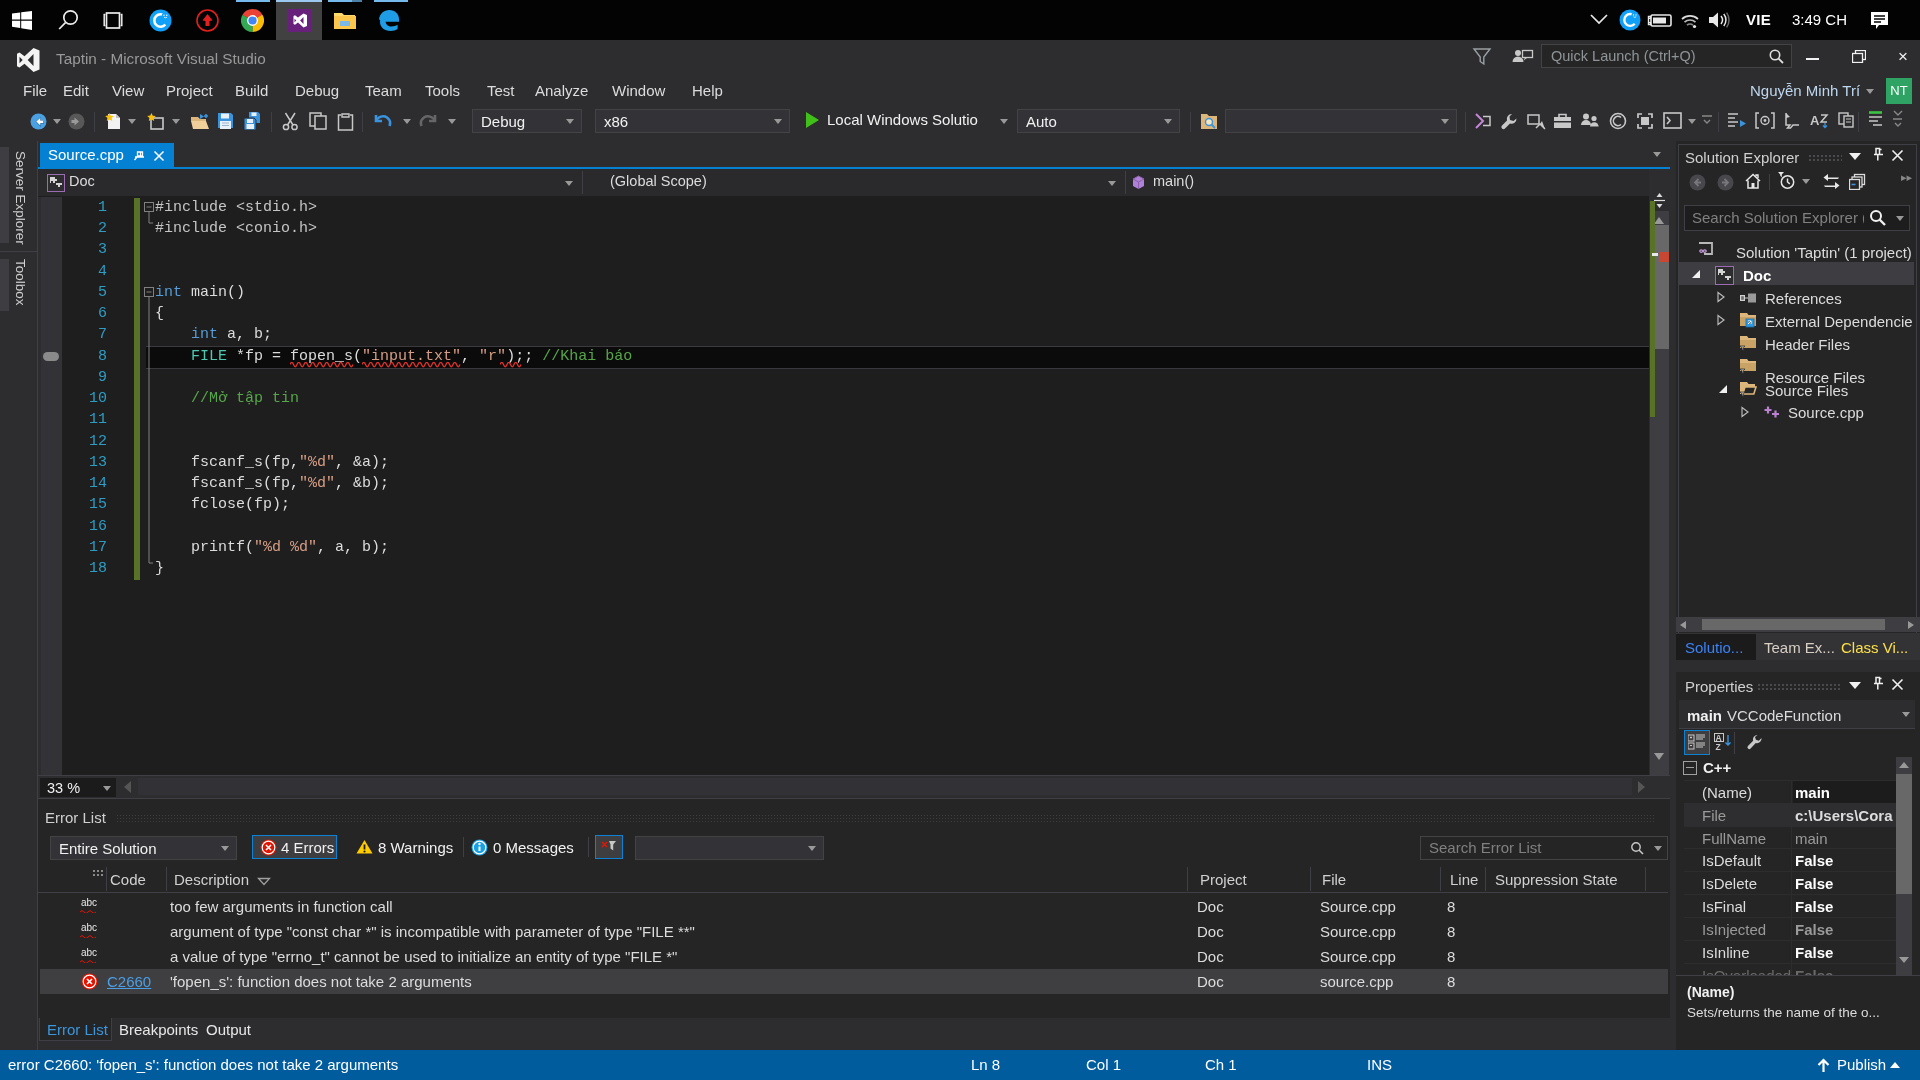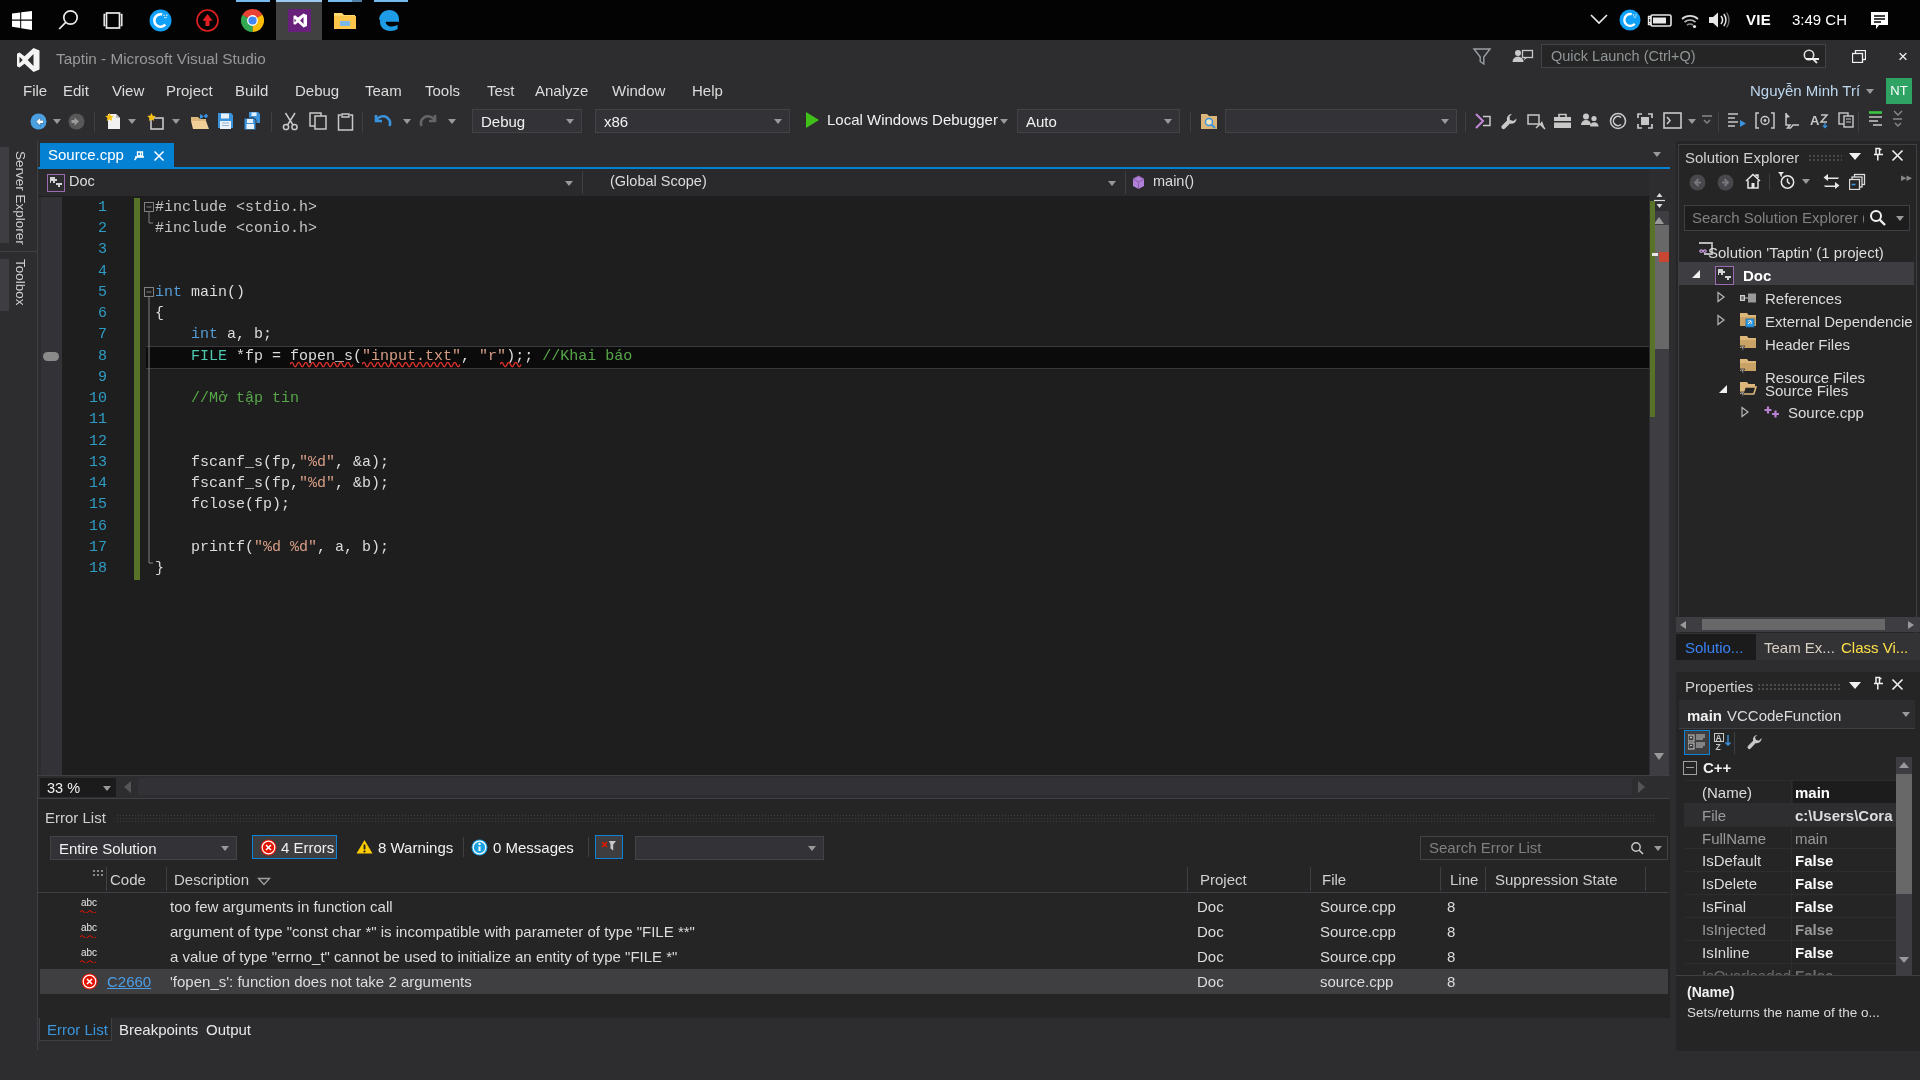--- a/index.html
+++ b/index.html
@@ -160,21 +160,21 @@
     </div>
 <div class="a" style="left:1510px;top:46px;">
 <svg width="24" height="22">
         <circle cx="8" cy="7" r="3" fill="#c8c8c8"></circle>
         <path d="M2.5 16a5.5 5.5 0 0 1 11 0z" fill="#c8c8c8"></path>
         <rect x="12.5" y="4.5" width="10" height="7" fill="#2d2d30" stroke="#c8c8c8" stroke-width="1.3"></rect>
         <path d="M15 11.5l-1.5 3 4-3" fill="#c8c8c8"></path>
       </svg>
     </div>
 
-<div class="a" style="left:1541px;top:44px;width:249px;height:22px;background:#252526;border:1px solid #434346;padding-left:34px;">
+<div class="a" style="left:1541px;top:44px;width:249px;height:22px;background:#252526;border:1px solid #434346;">
   <div class="a" style="left:9px;top:3px;color:#8f9496;font-size:14.5px;">Quick Launch (Ctrl+Q)</div>
   <svg class="a" style="right:6px;top:3px;" width="17" height="17">
         <circle cx="7" cy="7" r="4.7" fill="none" stroke="#dfdfdf" stroke-width="1.6"></circle>
         <line x1="10.3" y1="10.3" x2="15" y2="15" stroke="#dfdfdf" stroke-width="1.8"></line>
       </svg>
 </div>
 <div class="a" style="left:1806px;top:58px;width:13px;height:2px;background:#f1f1f1;"></div>
 <div class="a" style="left:1852px;top:50px;">
 <svg width="14" height="13">
         <rect x="3.5" y="0.5" width="10" height="9" fill="none" stroke="#f1f1f1" stroke-width="1.3"></rect>
@@ -300,21 +300,21 @@
 <div class="a caretg" style="left:448px;top:119px;"></div>
 <div class="a combo" style="left:472px;top:109px;width:108px;height:22px;">
       <span style="position:absolute;left:8px;top:3px;">Debug</span>
       <div class="a caretg" style="right:7px;top:9px;"></div>
     </div>
 <div class="a combo" style="left:595px;top:109px;width:193px;height:22px;">
       <span style="position:absolute;left:8px;top:3px;">x86</span>
       <div class="a caretg" style="right:7px;top:9px;"></div>
     </div>
 <div class="a" style="left:806px;top:112px;width:0;height:0;border-top:8px solid transparent;border-bottom:8px solid transparent;border-left:13px solid #42c01a;"></div>
-<div class="a" style="left:827px;top:111px;color:#f1f1f1;font-size:15px;">Local Windows Debugger</div>
+<div class="a" style="left:827px;top:111px;color:#f1f1f1;font-size:15px;">Local Windows Solutio</div>
 <div class="a caretg" style="left:1000px;top:119px;"></div>
 <div class="a combo" style="left:1017px;top:109px;width:161px;height:22px;">
       <span style="position:absolute;left:8px;top:3px;">Auto</span>
       <div class="a caretg" style="right:7px;top:9px;"></div>
     </div>
 <div class="a vsep" style="left:1190px;top:112px;height:20px;"></div>
 <div class="a" style="left:1200px;top:112px;">
       <svg width="19" height="18">
         <path d="M1 2h6l2 2h8v13H1z" fill="#dcb67a"></path>
         <circle cx="9" cy="10" r="3.5" fill="#f5e5c0" stroke="#3a93dd" stroke-width="1.4"></circle>
@@ -740,21 +740,21 @@
           <line x1="10.5" y1="10.5" x2="16" y2="16" stroke="#f1f1f1" stroke-width="2.4"></line>
         </svg>
     <div class="a caretg" style="right:5px;top:10px;"></div>
   </div>
 
   <div class="a" style="left:3px;top:121px;width:235px;height:23px;background:#3d3d42;"></div>
   <svg class="a" style="left:19px;top:100px;" width="19" height="18">
         <path d="M4 2h13v11h-8" fill="none" stroke="#b8b8b8" stroke-width="1.8"></path>
         <path d="M6.2 8.2c-1.2 0-2 .8-2 1.9s.8 1.9 2 1.9c.7 0 1.2-.3 1.8-.9.6.6 1.1.9 1.8.9 1.2 0 2-.8 2-1.9s-.8-1.9-2-1.9c-.7 0-1.2.3-1.8.9-.6-.6-1.1-.9-1.8-.9zm0 1.3c.4 0 .8.2 1.2.6-.4.4-.8.6-1.2.6-.5 0-.8-.2-.8-.6s.3-.6.8-.6zm3.6 0c.5 0 .8.2.8.6s-.3.6-.8.6c-.4 0-.8-.2-1.2-.6.4-.4.8-.6 1.2-.6z" fill="#c39ad9"></path>
       </svg>
-  <div class="a" style="left:32px;top:103px;">Solution 'Taptin' (1 project)</div>
+  <div class="a" style="left:60px;top:103px;">Solution 'Taptin' (1 project)</div>
   <svg class="a" style="left:14px;top:127px;" width="12" height="12">
         <path d="M10 2v8H2z" fill="#f1f1f1"></path>
       </svg>
   <div class="a" style="left:39px;top:125px;width:17px;height:17px;border:1px solid #9b6bb3;background:#2d2d30;">
     <svg width="17" height="17">
           <path d="M2 2h5v2h2v2H7v2H5V6H3v2H2zM10 9h5v2h-2v2h-2v-2H9V9z" fill="#e8e8e8" opacity=".9"></path>
         </svg>
   </div>
   <div class="a" style="left:67px;top:126px;color:#fff;font-weight:bold;">Doc</div>
   <svg class="a" style="left:40px;top:150px;" width="10" height="12">
@@ -894,14 +894,26 @@
   <div class="a" style="left:220px;top:616px;width:16px;height:218px;background:#3e3e42;"></div>
   <div class="a" style="left:223px;top:621px;width:0;height:0;border-left:5px solid transparent;border-right:5px solid transparent;border-bottom:6px solid #999;"></div>
   <div class="a" style="left:220px;top:633px;width:16px;height:120px;background:#686868;"></div>
   <div class="a" style="left:223px;top:816px;width:0;height:0;border-left:5px solid transparent;border-right:5px solid transparent;border-top:6px solid #999;"></div>
 
   <div class="a" style="left:0;top:834px;width:244px;height:75px;background:#252526;border-top:1px solid #3f3f46;"></div>
   <div class="a" style="left:11px;top:843px;color:#f1f1f1;font-weight:bold;font-size:14px;">(Name)</div>
   <div class="a" style="left:11px;top:864px;color:#dcdcdc;font-size:13.5px;">Sets/returns the name of the o...</div>
 </div>
 
-
+<div class="a" id="statusbar" style="left:0;top:1050px;width:1920px;height:30px;background:#015c9e;color:#fff;font-size:15px;">
+  <div class="a" style="left:8px;top:6px;">error C2660: 'fopen_s': function does not take 2 arguments</div>
+  <div class="a" style="left:971px;top:6px;">Ln 8</div>
+  <div class="a" style="left:1086px;top:6px;">Col 1</div>
+  <div class="a" style="left:1205px;top:6px;">Ch 1</div>
+  <div class="a" style="left:1367px;top:6px;">INS</div>
+  <svg class="a" style="left:1816px;top:7px;" width="15" height="16">
+        <path d="M7.5 15V3.5M2.5 8L7.5 3l5 5" fill="none" stroke="#fff" stroke-width="2.2"></path>
+      </svg>
+  <div class="a" style="left:1837px;top:6px;">Publish</div>
+  <div class="a" style="left:1890px;top:12px;width:0;height:0;border-left:5px solid transparent;border-right:5px solid transparent;border-bottom:6px solid #fff;"></div>
 </div>
 
+</div>
+
 </body></html>

